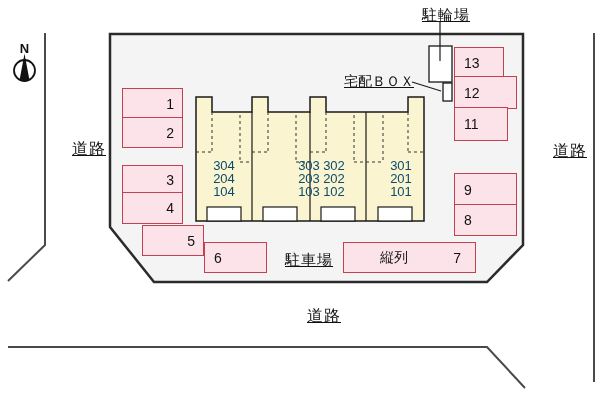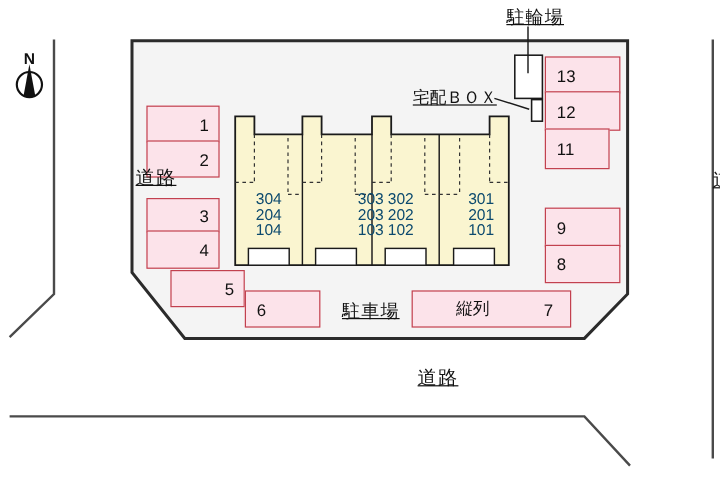--- a/index.html
+++ b/index.html
@@ -10,21 +10,21 @@
   #plan-svg{position:absolute;left:0;top:0;z-index:1;}
   .space{
     position:absolute;z-index:2;box-sizing:border-box;
     background:#fce3ea;border:1.5px solid #c2414f;
     display:flex;align-items:center;font-size:14px;color:#111;
   }
   .space.num-right{justify-content:flex-end;padding-right:8px;}
   .space.num-left{justify-content:flex-start;padding-left:9px;}
   .space.tandem{justify-content:space-between;padding:0 14px 0 36px;}
   .lbl{position:absolute;z-index:3;text-align:right;white-space:nowrap;text-decoration:underline;}
-  .lbl-road{font-size:16px;line-height:19px;letter-spacing:1px;margin-left:41px;}
+  .lbl-road{font-size:16px;line-height:19px;letter-spacing:1px;}
   .lbl-small{font-size:14px;line-height:17px;}
   .lbl-cap{font-size:15px;line-height:17px;letter-spacing:1px;}
   .unit-stack{
     position:absolute;z-index:3;top:159px;text-align:center;
     font-size:13px;line-height:13px;color:#0c4a6e;
   }
 </style>
 </head>
 <body>
 
@@ -85,21 +85,21 @@
     </div>
   <div class="space num-left" style="left:204px;top:242px;width:63px;height:31px;">
       <span>6</span>
     </div>
 
   <div class="space tandem" style="left:343px;top:242px;width:133px;height:31px;">
     <span>縦列</span>
     <span>7</span>
   </div>
 
-  <div class="space num-left" style="left:454px;top:47px;width:63px;height:31px;">
+  <div class="space num-left" style="left:454px;top:47px;width:50px;height:31px;">
       <span>13</span>
     </div>
   <div class="space num-left" style="left:454px;top:76px;width:63px;height:33px;">
       <span>12</span>
     </div>
   <div class="space num-left" style="left:454px;top:107px;width:54px;height:34px;">
       <span>11</span>
     </div>
   <div class="space num-left" style="left:454px;top:173px;width:63px;height:33px;">
       <span>9</span>

